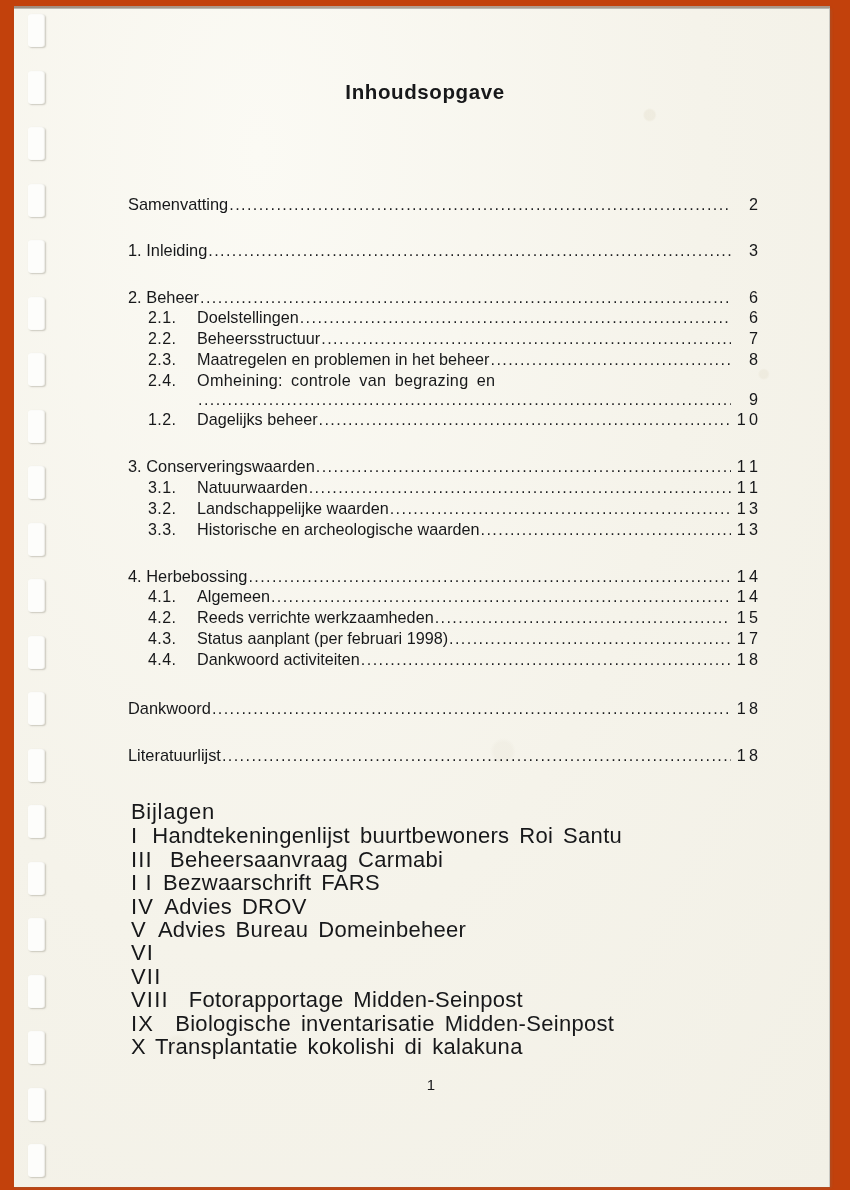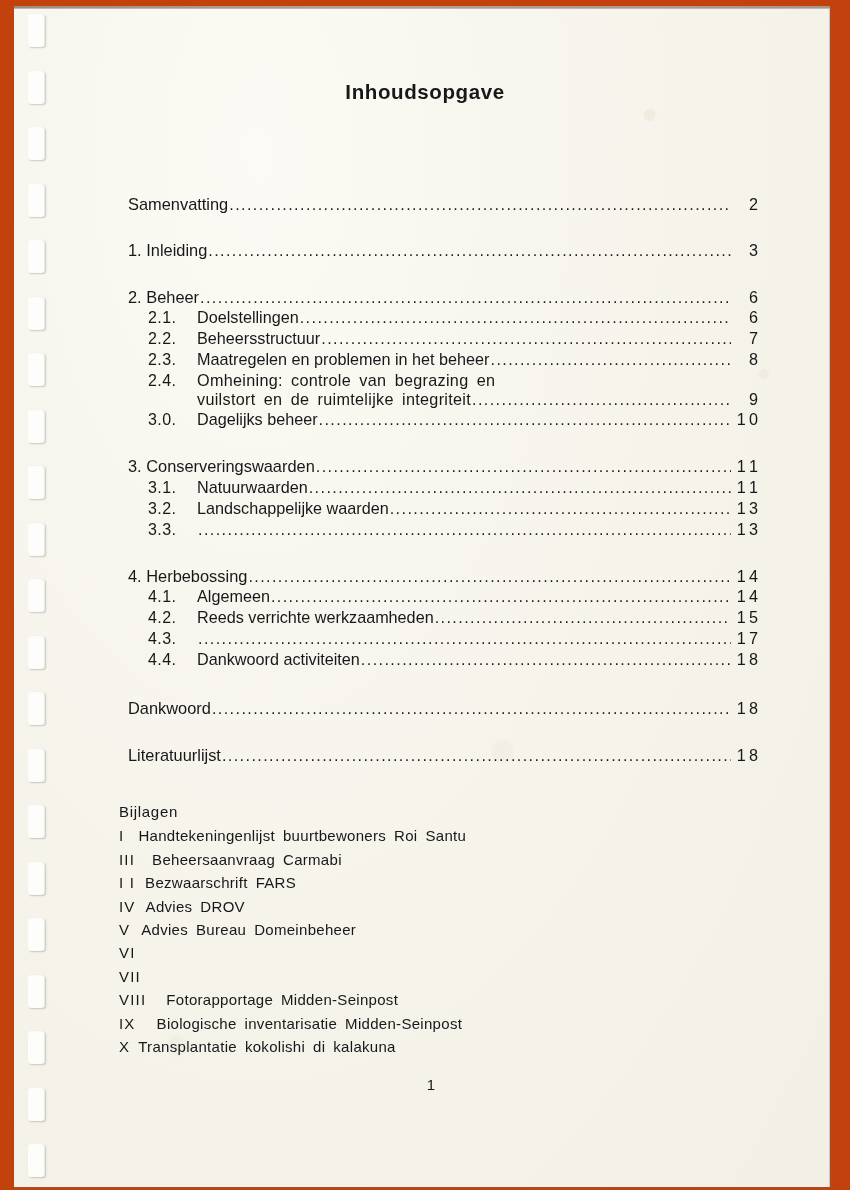--- a/index.html
+++ b/index.html
@@ -149,24 +149,24 @@
   .lvl2 .label { font-size: 16.2px; }
 
   
   .cont { padding-left: 20px; }
   .cont .num { width: 49px; }
   .spaced2 { letter-spacing: .3px; word-spacing: 3.5px; }
 
   
   #bijlagen {
     position: absolute;
-    left: 119px;
+    left: 131px;
     top: 800px;
     width: 600px;
-    font-size: 15px;
+    font-size: 22px;
     line-height: 23.4px;
   }
   #bijlagen .bj-head {
     letter-spacing: .7px;
     margin-bottom: 1px;
   }
   .bj-row {
     display: flex;
     align-items: baseline;
     white-space: nowrap;
@@ -267,27 +267,26 @@
           <span class="page">8</span>
         </div>
         <div style="height: 4px;"></div>
         <div class="row lvl2">
           <span class="num">2.4.</span>
           <span class="label spaced2">Omheining: controle van begrazing en</span>
         </div>
         <div style="height: 2px;"></div>
         <div class="row cont">
           <span class="num"></span>
-          <span class="label spaced2">vuilstort en de ruimtelijke integriteit</span>
           <span class="leader">.........................................................................................................................................................................</span>
           <span class="page">9</span>
         </div>
         <div style="height: 4px;"></div>
         <div class="row lvl2">
-          <span class="num">3.0.</span>
+          <span class="num">1.2.</span>
           <span class="label">Dagelijks beheer</span>
           <span class="leader">.........................................................................................................................................................................</span>
           <span class="page">1 0</span>
         </div>
         <div style="height: 30px;"></div>
         <div class="row lvl1">
           <span class="label">3. Conserveringswaarden</span>
           <span class="leader">.........................................................................................................................................................................</span>
           <span class="page">1 1</span>
         </div>
@@ -301,20 +300,21 @@
         <div style="height: 4px;"></div>
         <div class="row lvl2">
           <span class="num">3.2.</span>
           <span class="label">Landschappelijke waarden</span>
           <span class="leader">.........................................................................................................................................................................</span>
           <span class="page">1 3</span>
         </div>
         <div style="height: 4px;"></div>
         <div class="row lvl2">
           <span class="num">3.3.</span>
+          <span class="label">Historische en archeologische waarden</span>
           <span class="leader">.........................................................................................................................................................................</span>
           <span class="page">1 3</span>
         </div>
         <div style="height: 30px;"></div>
         <div class="row lvl1">
           <span class="label">4. Herbebossing</span>
           <span class="leader">.........................................................................................................................................................................</span>
           <span class="page">1 4</span>
         </div>
         <div style="height: 4px;"></div>
@@ -327,20 +327,21 @@
         <div style="height: 4px;"></div>
         <div class="row lvl2">
           <span class="num">4.2.</span>
           <span class="label">Reeds verrichte werkzaamheden </span>
           <span class="leader">.........................................................................................................................................................................</span>
           <span class="page">1 5</span>
         </div>
         <div style="height: 4px;"></div>
         <div class="row lvl2">
           <span class="num">4.3.</span>
+          <span class="label">Status aanplant (per februari 1998)</span>
           <span class="leader">.........................................................................................................................................................................</span>
           <span class="page">1 7</span>
         </div>
         <div style="height: 4px;"></div>
         <div class="row lvl2">
           <span class="num">4.4.</span>
           <span class="label">Dankwoord activiteiten</span>
           <span class="leader">.........................................................................................................................................................................</span>
           <span class="page">1 8</span>
         </div>

